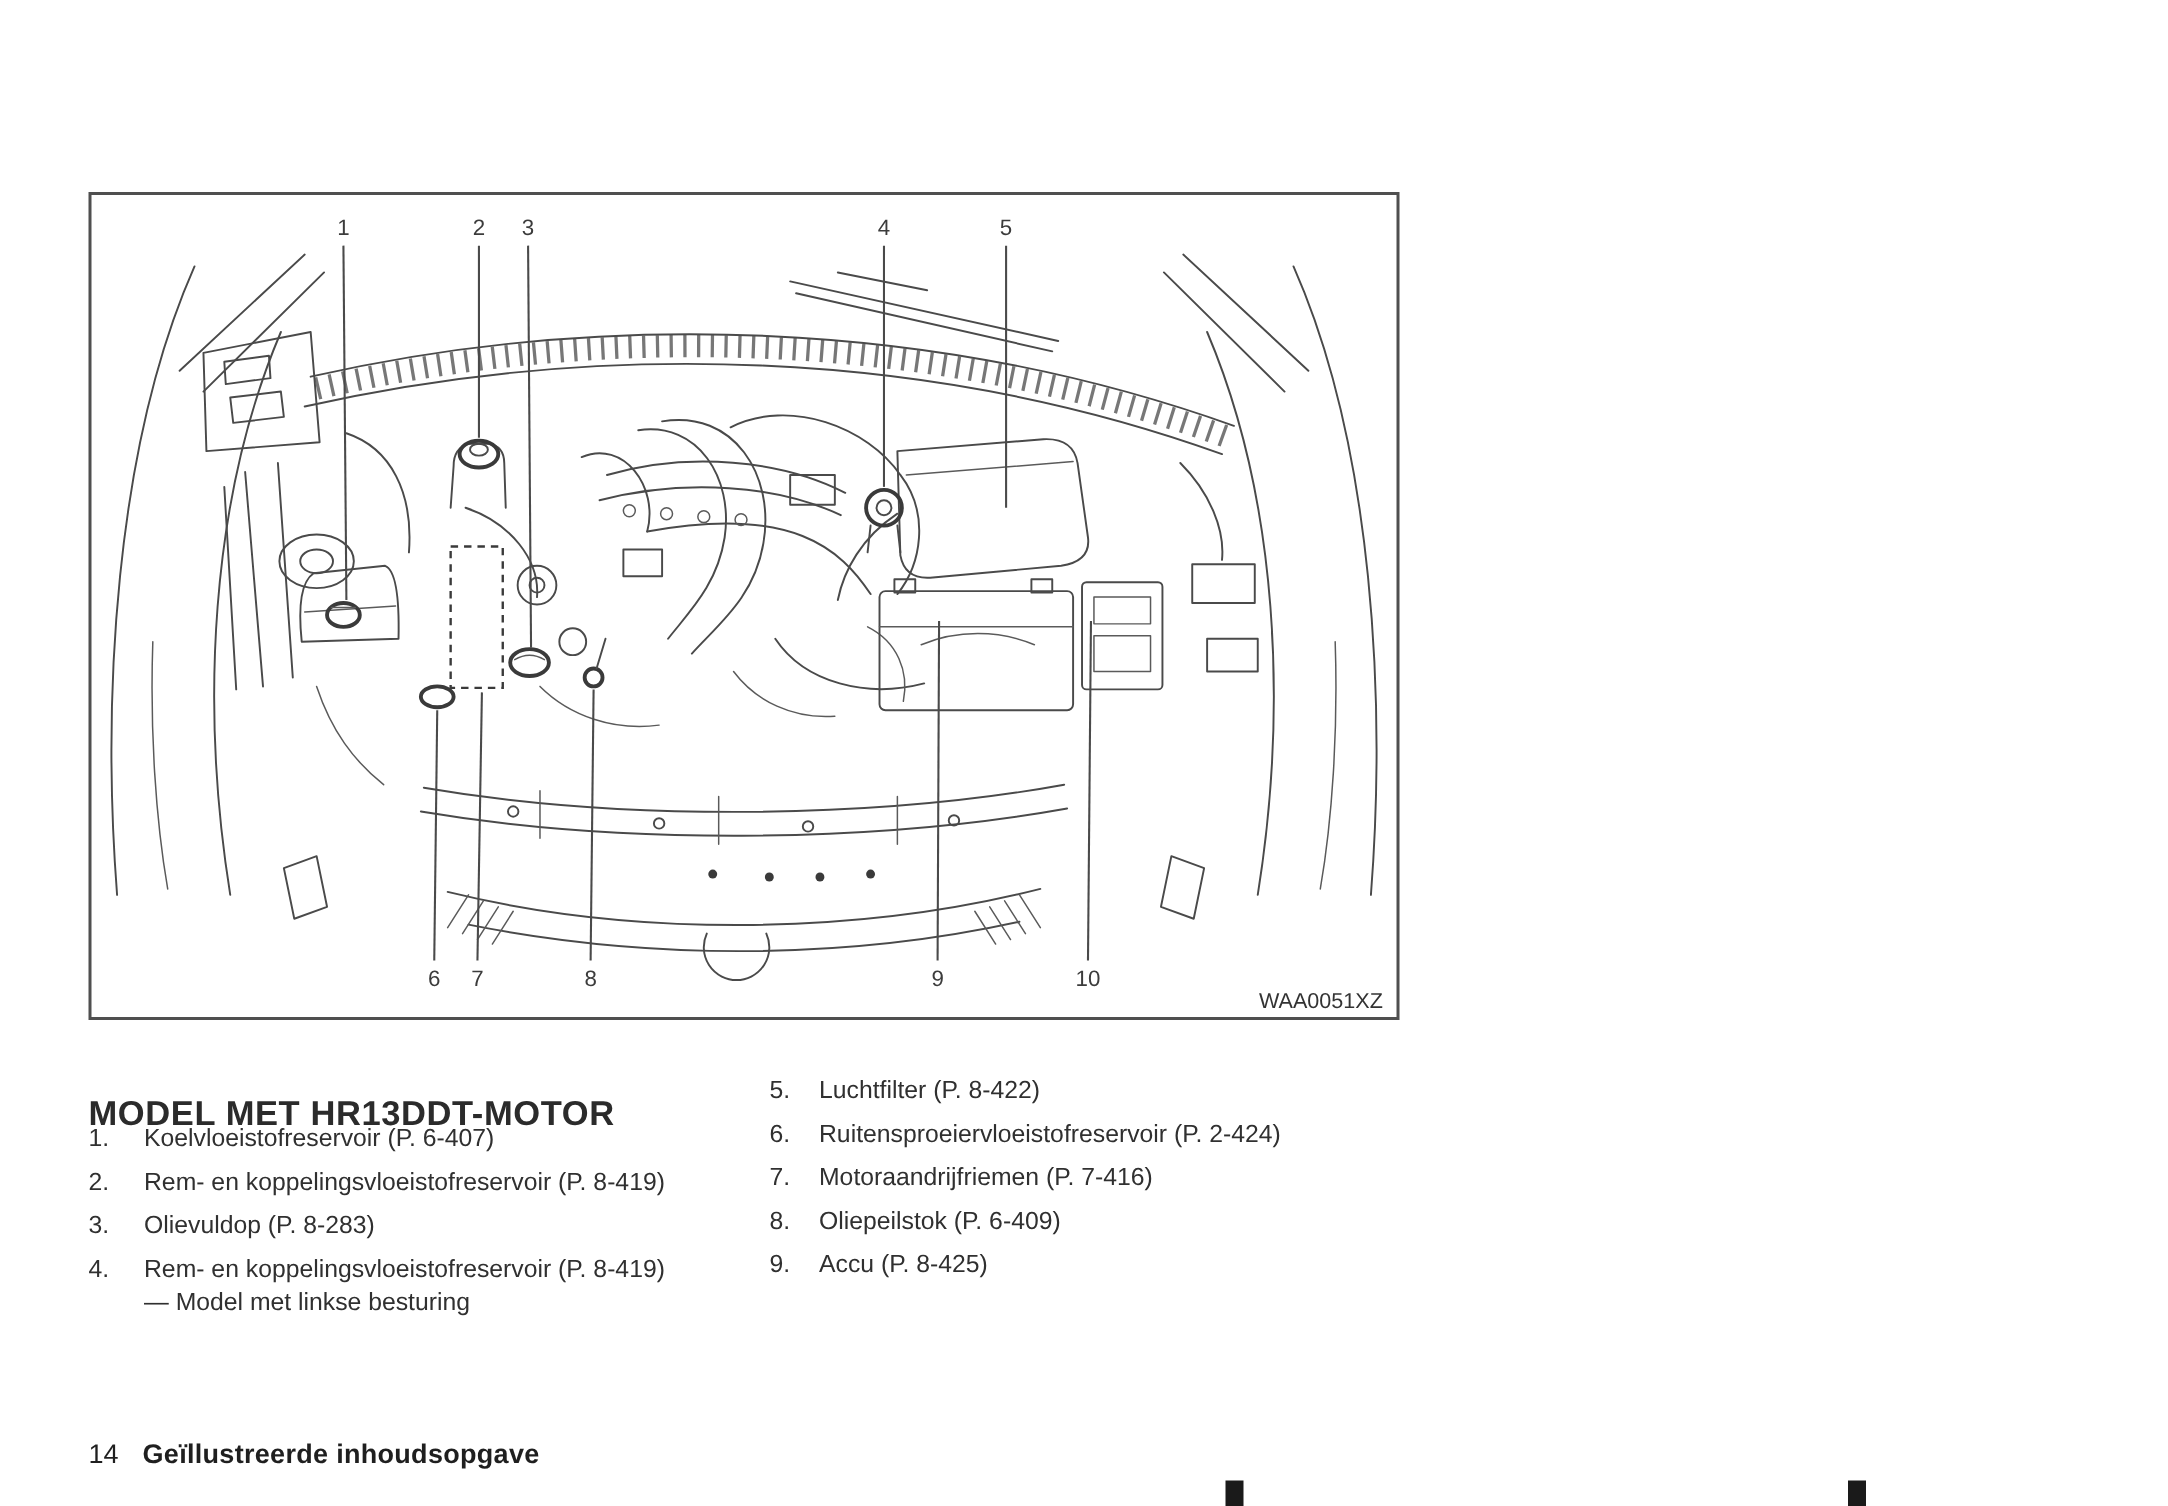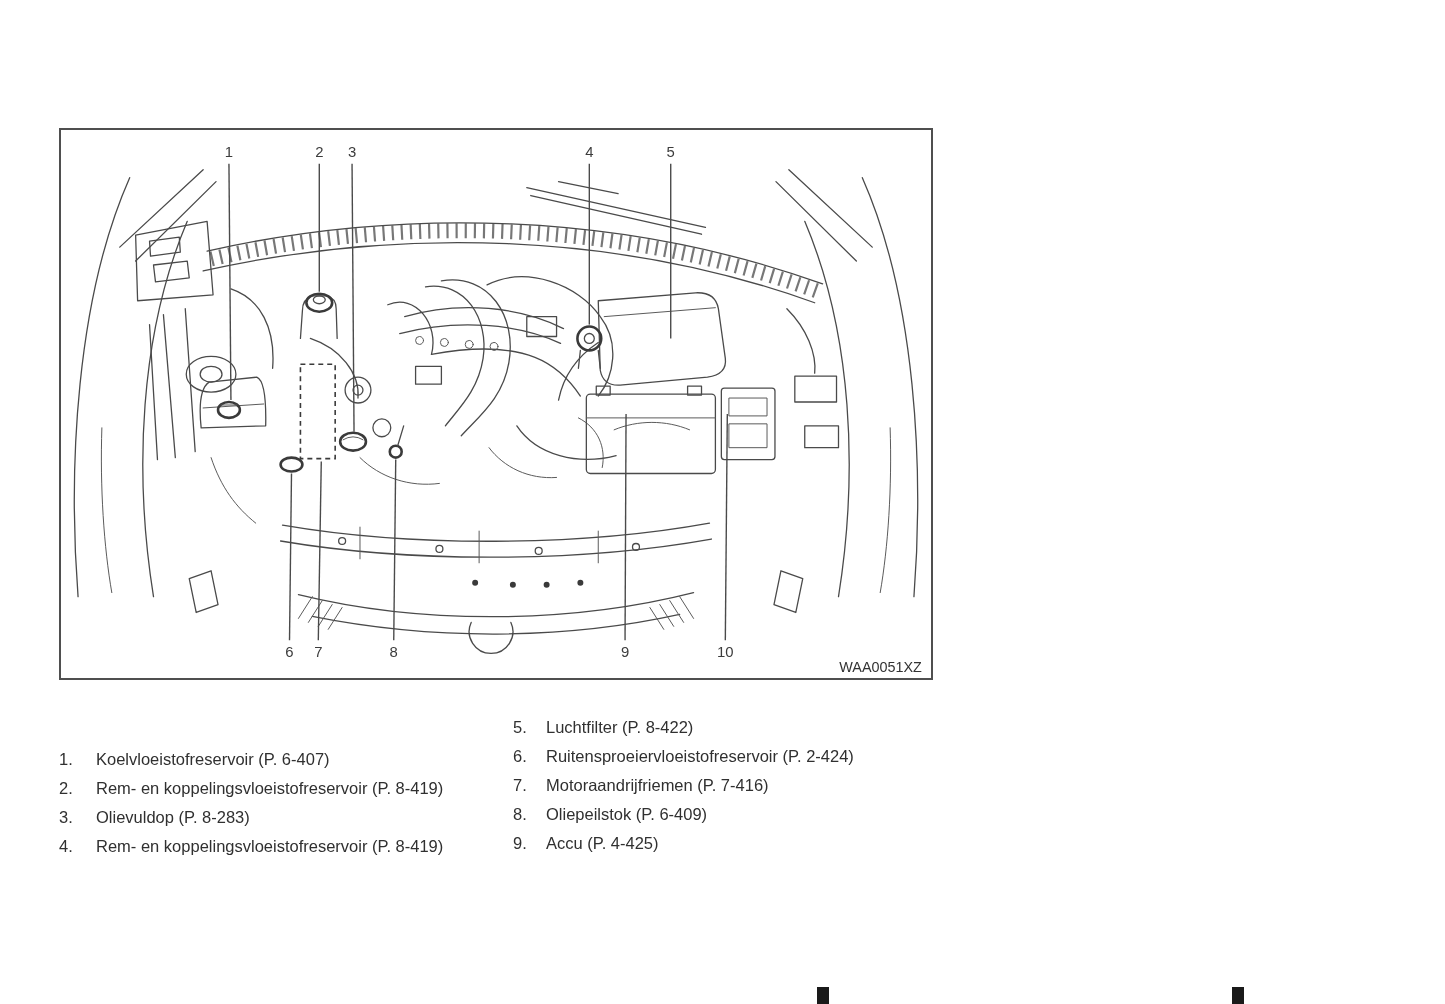--- a/index.html
+++ b/index.html
@@ -188,40 +188,42 @@
         <text class="callout-num" x="258" y="531">7</text>
         <text class="callout-num" x="334" y="531">8</text>
         <text class="callout-num" x="567" y="531">9</text>
         <text class="callout-num" x="668" y="531">10</text>
       </g>
 
       <text class="fig-code" x="866" y="546" text-anchor="end">WAA0051XZ</text>
     </svg>
   </div>
 
+  <h1 class="section-heading">MODEL MET HR13DDT-MOTOR</h1>
 
   <div class="legend legend-left">
     <div class="legend-item">
       <span class="num">1.</span>
       <span class="txt">Koelvloeistofreservoir (P. 6-407)</span>
     </div>
     <div class="legend-item">
       <span class="num">2.</span>
       <span class="txt">
         <span>Rem- en koppelingsvloeistofreservoir (P. 8-419)</span>
       </span>
     </div>
     <div class="legend-item">
       <span class="num">3.</span>
       <span class="txt">Olievuldop (P. 8-283)</span>
     </div>
     <div class="legend-item">
       <span class="num">4.</span>
       <span class="txt">
         <span>Rem- en koppelingsvloeistofreservoir (P. 8-419)</span>
+        <span class="note">— Model met linkse besturing</span>
       </span>
     </div>
   </div>
 
   <div class="legend legend-right">
     <div class="legend-item">
       <span class="num">5.</span>
       <span class="txt">Luchtfilter (P. 8-422)</span>
     </div>
     <div class="legend-item">
@@ -231,21 +233,24 @@
     <div class="legend-item">
       <span class="num">7.</span>
       <span class="txt">Motoraandrijfriemen (P. 7-416)</span>
     </div>
     <div class="legend-item">
       <span class="num">8.</span>
       <span class="txt">Oliepeilstok (P. 6-409)</span>
     </div>
     <div class="legend-item">
       <span class="num">9.</span>
-      <span class="txt">Accu (P. 4-425)</span>
-    </div>
-  </div>
-
+      <span class="txt">Accu (P. 8-425)</span>
+    </div>
+  </div>
+
+  <div class="footer">
+    <span class="page-num">14</span><span class="chapter">Geïllustreerde inhoudsopgave</span>
+  </div>
 
   <div class="thumb-mark m1"></div>
   <div class="thumb-mark m2"></div>
 
 </div>
 
 </body></html>

